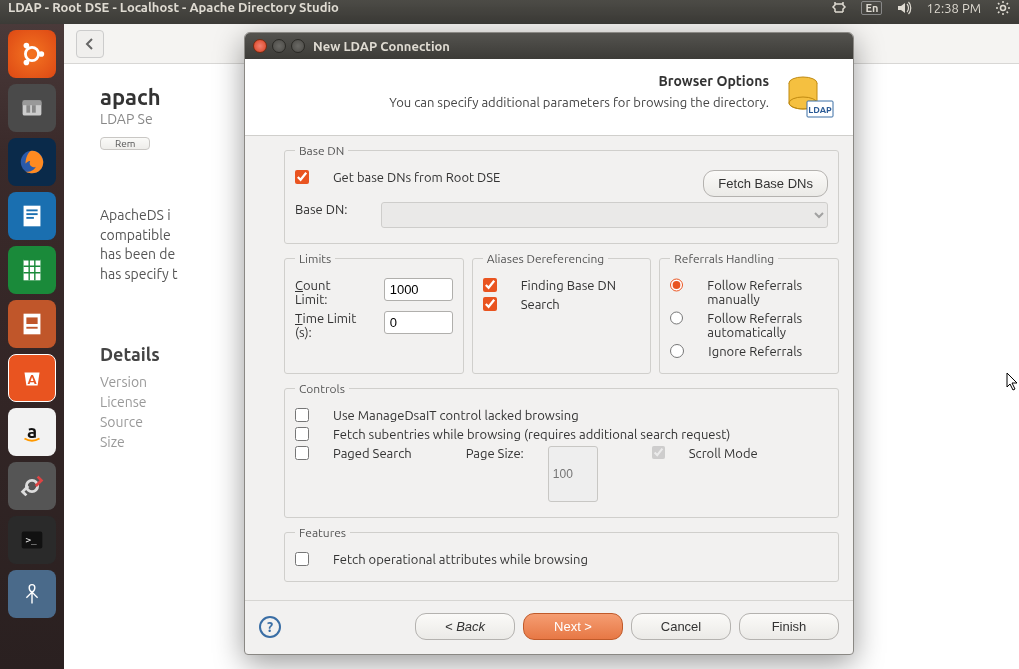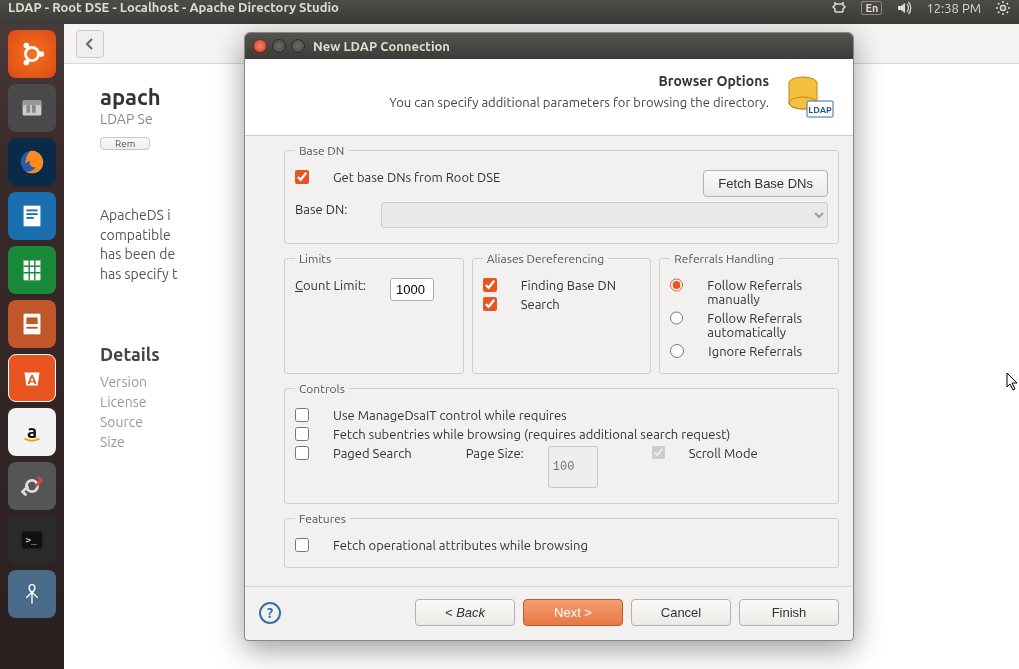--- a/index.html
+++ b/index.html
@@ -87,36 +87,36 @@
   .dialog-header-text { flex:1; }
   .dialog-header-text h3 { font-size:14px; font-weight:bold; color:#333;}
   .dialog-header-text p { font-size:13px; color:#444; margin-top:6px;}
   .ldap-icon { width:56px; height:48px; }
   .dialog-body { padding:8px 14px 4px 14px;margin-left:25px; }
   fieldset { border:1px solid #d0cfcc; border-radius:3px; padding:8px 10px 10px 10px; margin-bottom:8px;}
   legend { font-size:12px; color:#555; padding:0 4px;}
   .row { display:flex; align-items:flex-start; gap:24px; margin:5px 0;}
   .row label { font-size:13px; color:#333;}
   .underline-letter { text-decoration: underline; }
-  input[type=text].num { width:44px; padding:3px 5px; border:1px solid #b0afac; border-radius:3px; background:#fff; font-size:13px;}
+  input[type=text].num { width:69px; padding:3px 5px; border:1px solid #b0afac; border-radius:3px; background:#fff; font-size:13px;}
   select.base-dn { flex:1; height:26px; border:1px solid #c0bfbc; border-radius:3px; background:#e8e7e5;}
   .btn {
-    border:1px solid #b4b2af; border-radius:4px;
+    border:1px solid #b4b2af; border-radius:11px;
     background:linear-gradient(#fbfaf8,#ebeae7);
     padding:5px 14px; font-size:13px; color:#333; cursor:pointer;
   }
   .btn.primary { background:linear-gradient(#f59d72,#e77845); border-color:#c05a2a; color:#fff; font-weight:500;}
   .checkbox, .radio { width:14px; height:14px; accent-color:#e95420;}
   input[type=checkbox]:checked { accent-color:#e95420;}
   input[type=radio] { accent-color:#e95420;}
   .three-col { display:flex; gap:8px; }
   .three-col fieldset { flex:1; }
   .aliases-col { flex:1.05; }
   .referrals-col { flex:1.4; }
-  .page-size-input { width:50px; padding:13px 4px; border:1px solid #c8c7c4; border-radius:3px; background:#eee; color:#999; font-size:12px;font-family:Liberation Mono, monospace;}
+  .page-size-input { width:50px; padding:20px 4px; border:1px solid #c8c7c4; border-radius:3px; background:#eee; color:#999; font-size:12px;}
   .disabled-label { color:#999; }
   .dialog-footer {
     padding:12px 14px 14px 14px; display:flex; align-items:center; gap:8px;
     border-top:1px solid #d6d5d2; margin-top:6px;
   }
   .dialog-footer .help { width:22px; height:22px; border:2px solid #3a6ea5; color:#3a6ea5; border-radius:50%; display:flex; align-items:center; justify-content:center; font-weight:bold; font-size:14px;}
   .dialog-footer .spacer { flex:1; }
   .cursor { position:absolute; top:372px; left:1006px; }
   .cursor svg { width:14px; height:20px;}
 </style>
@@ -296,20 +296,24 @@
       </div>
     </fieldset>
 
     <div class="three-col">
       <fieldset>
         <legend>Limits</legend>
         <div class="row">
           <label><span class="underline-letter">C</span><span>ount Limit:</span></label>
           <input type="text" class="num" value="1000" style="">
         </div>
+        <div class="row">
+          <label><span class="underline-letter">T</span><span>ime Limit (s):</span></label>
+          <input type="text" class="num" value="0" style="">
+        </div>
       </fieldset>
 
       <fieldset class="aliases-col">
         <legend>Aliases Dereferencing</legend>
         <div class="row">
           <input type="checkbox" class="checkbox" checked="" style="">
           <label>Finding Base DN</label>
         </div>
         <div class="row">
           <input type="checkbox" class="checkbox" checked="" style="">
@@ -331,21 +335,21 @@
           <input type="radio" name="ref" class="radio" style="">
           <label>Ignore Referrals</label>
         </div>
       </fieldset>
     </div>
 
     <fieldset>
       <legend>Controls</legend>
       <div class="row">
         <input type="checkbox" class="checkbox" style="">
-        <label>Use ManageDsaIT control while requires</label>
+        <label>Use ManageDsaIT control lacked browsing</label>
       </div>
       <div class="row">
         <input type="checkbox" class="checkbox" style="">
         <label>Fetch subentries while browsing (requires additional search request)</label>
       </div>
       <div class="row">
         <input type="checkbox" class="checkbox" style="">
         <label>Paged Search</label>
         <span style="width:6px;"></span>
         <label class="disabled-label">Page Size:</label>

